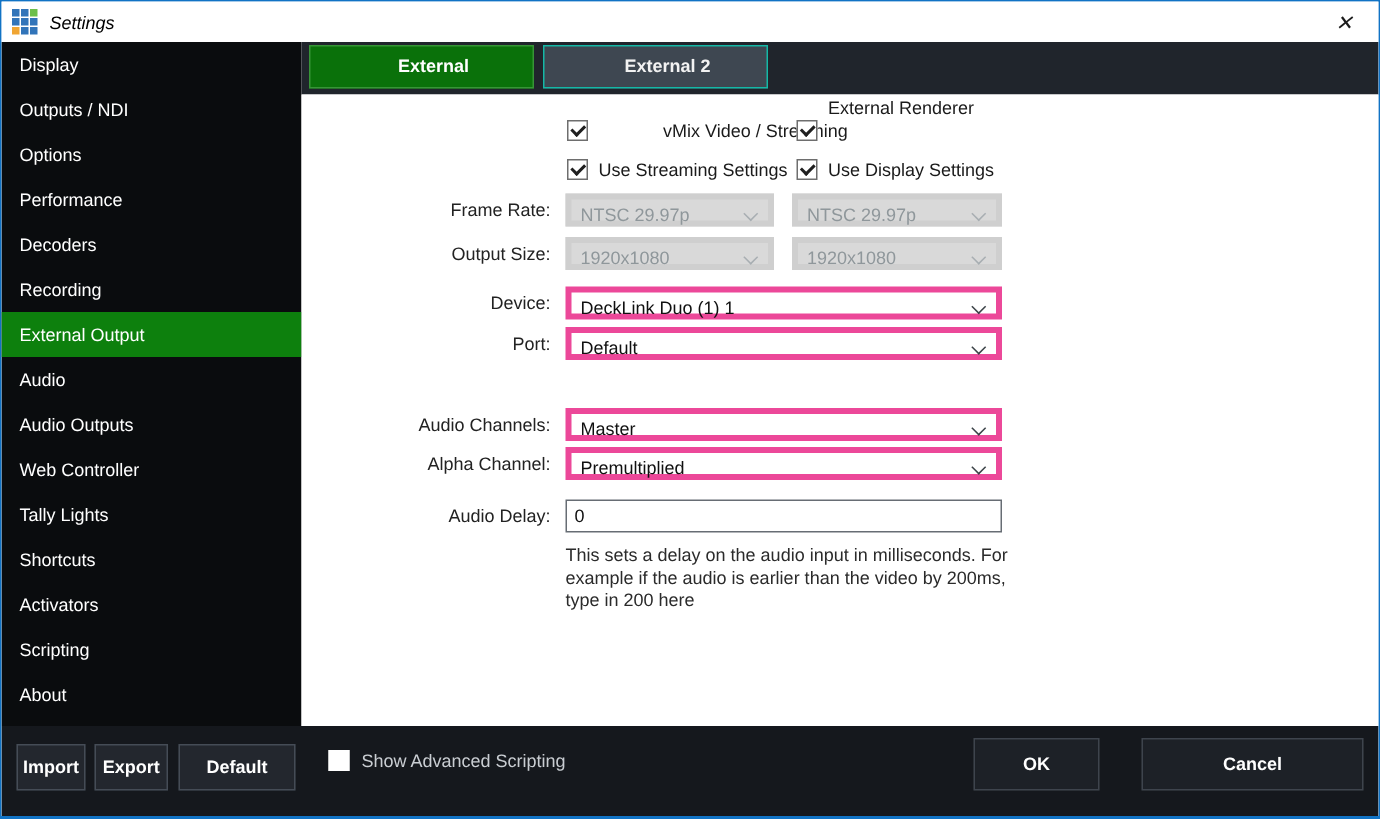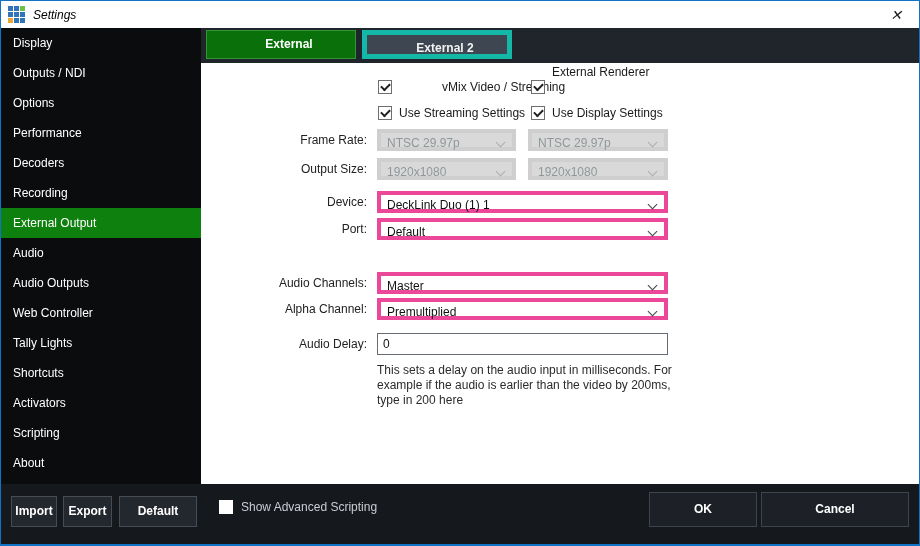--- a/index.html
+++ b/index.html
@@ -47,21 +47,21 @@
   .tabbar {
     position:absolute; left:200px; top:27px; right:0; height:35px;
     background:#20252c;
   }
   .tab {
     position:absolute; top:2px; width:150px; height:29px;
     line-height:27px; text-align:center;
     font-size:12px; font-weight:bold; color:#ffffff; cursor:default;padding-left:16px;
   }
   .tab.active   { left:5px;   background:#0a710a; border:1px solid #379537; }
-  .tab.inactive { left:161px; background:#3e4751; border:5px solid #14b8a6; color:#f2f2f2; }
+  .tab.inactive { left:161px; background:#3e4751; border:1px solid #14b8a6; color:#f2f2f2; }
 
   
   .content {
     position:absolute; left:200px; top:62px; right:0; bottom:60px;
     background:#ffffff;
   }
   .field-label {
     position:absolute; width:166px; height:22px; line-height:22px;
     text-align:right; font-size:12px; color:#222222;
   }
@@ -238,17 +238,17 @@
   </div>
 
   <div class="footer">
     <div class="f-btn" style="left:10px;  width:46px;">Import</div>
     <div class="f-btn" style="left:62px;  width:49px;">Export</div>
     <div class="f-btn" style="left:118px; width:78px;">Default</div>
 
     <span class="adv-checkbox"></span>
     <span class="adv-label">Show Advanced Scripting</span>
 
-    <div class="dlg-btn" style="left:648px; width:108px;">OK</div>
+    <div class="dlg-btn" style="left:648px; width:84px;">OK</div>
     <div class="dlg-btn" style="left:760px; width:148px;">Cancel</div>
   </div>
 
 </div>
 
 </body></html>

